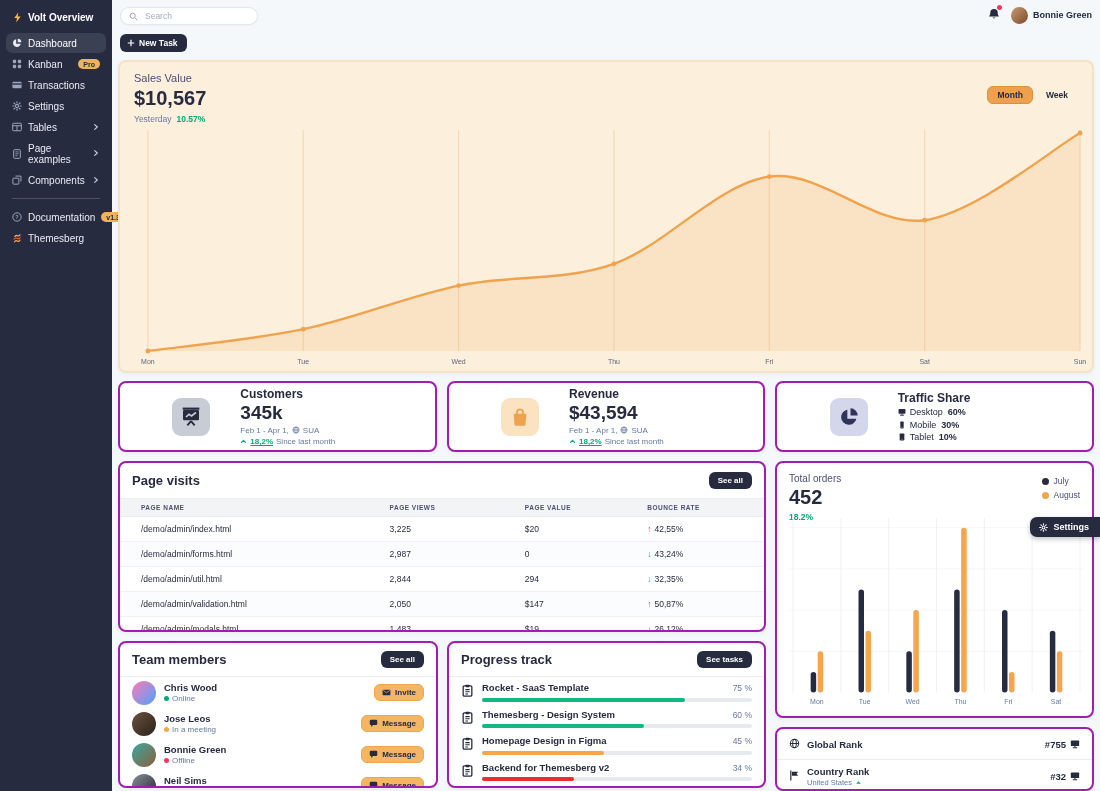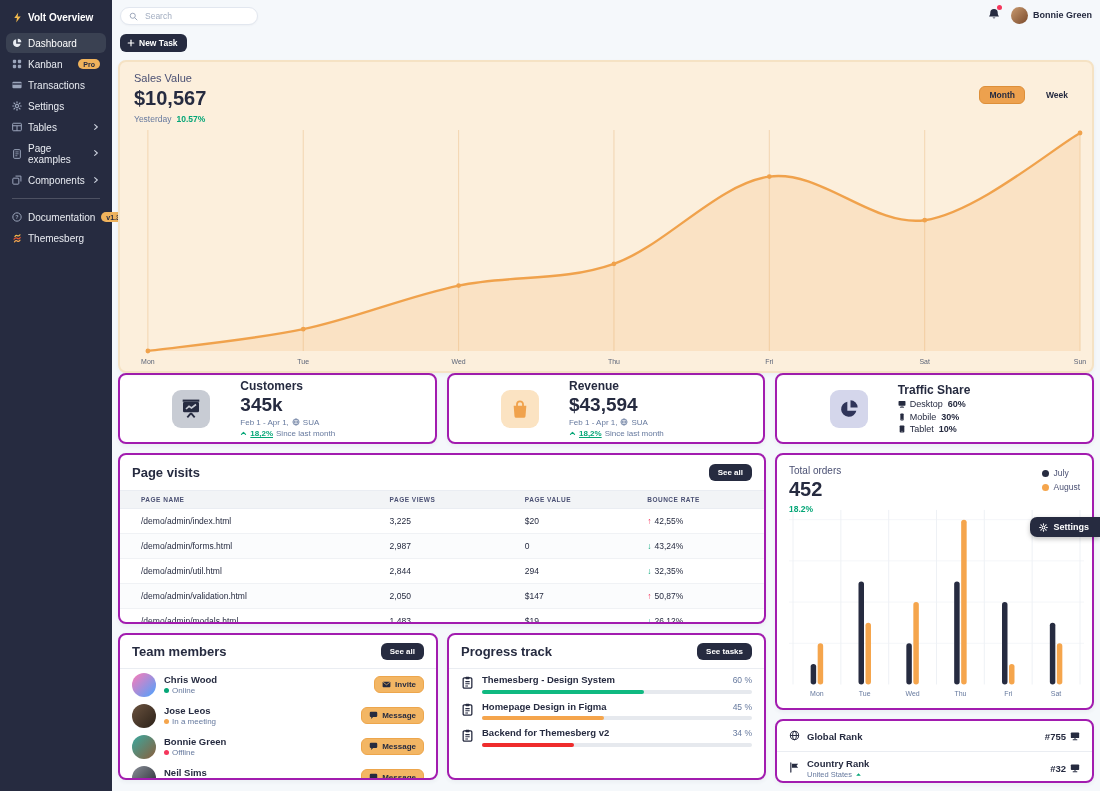--- a/index.html
+++ b/index.html
@@ -34,26 +34,26 @@
   .avatar { width:17px; height:17px; border-radius:50%; }
   .new-task { position:absolute; left:2px; top:34px; display:flex; align-items:center; gap:4px; background:#262b40; color:#fff; border:none; border-radius:6px; font-size:8.5px; font-weight:bold; padding:4px 9px 4px 7px; cursor:pointer; font-family:inherit; }
   .card { background:#fff; border:2px solid #a21caf; border-radius:8px; box-shadow:0 2px 4px rgba(46,54,80,0.05); }
   
   .sales-card { height:313px; position:relative; background:#fcefdc; border-color:#f5e2c4; }
   .sales-head { padding:10px 14px 0; }
   .sales-title { font-size:11px; color:#4a5073; }
   .sales-value { font-size:20px; font-weight:bold; margin-top:3px; }
   .sales-sub { font-size:8.5px; color:#66799e; margin-top:4px; }
   .sales-change { color:#05a677; font-weight:bold; margin-left:5px; }
-  .toggle { position:absolute; top:24px; right:14px; display:flex; gap:11px; }
+  .toggle { position:absolute; top:24px; right:14px; display:flex; gap:3px; }
   .toggle .t { font-size:8.5px; font-weight:bold; padding:3px 9px; border-radius:6px; color:#262b40; border:1px solid transparent; cursor:pointer; background:transparent; font-family:inherit; }
   .toggle .t.active { background:#eda14e; border-color:#dd8f39; }
   #sales-chart { position:absolute; left:0; top:62px; width:100%; height:248px; display:block; pointer-events:none; }
   
-  .stats-row { display:grid; grid-template-columns:1fr 1fr 1fr; gap:10px; }
+  .stats-row { display:grid; grid-template-columns:1fr 1fr 1fr; gap:10px; margin-top:8px; }
   .stat-card { height:71px; display:flex; align-items:center; justify-content:center; gap:30px; }
   .stat-icon { width:38px; height:38px; border-radius:9px; display:flex; align-items:center; justify-content:center; }
   .stat-body { min-width:142px; }
   .stat-title { font-size:12px; font-weight:bold; }
   .stat-value { font-size:19px; font-weight:bold; margin:1px 0 2px; }
   .stat-period { font-size:8px; color:#66799e; display:flex; align-items:center; gap:3px; }
   .stat-change { font-size:8px; color:#66799e; display:flex; align-items:center; gap:3px; margin-top:2.5px; }
   .stat-change b { color:#05a677;text-decoration:underline; }
   .stat-change .ic { color:#05a677; }
   .tl { display:flex; align-items:center; gap:4px; font-size:9px; margin-top:2.5px; color:#262b40; }
@@ -562,20 +562,38 @@
               <div class="p-item">
                 <span class="p-icon"><svg width="13" height="13" viewBox="0 0 12 12">
                     <rect x="2" y="1.8" width="8" height="9.4" rx="1" fill="none" stroke="currentColor" stroke-width="1.2"></rect>
                     <rect x="4.2" y="0.6" width="3.6" height="2.4" rx="0.6" fill="currentColor"></rect>
                     <line x1="4" y1="5.2" x2="8" y2="5.2" stroke="currentColor" stroke-width="1"></line>
                     <line x1="4" y1="7.2" x2="8" y2="7.2" stroke="currentColor" stroke-width="1"></line>
                     <line x1="4" y1="9.2" x2="6.5" y2="9.2" stroke="currentColor" stroke-width="1"></line>
                   </svg></span>
                 <span class="p-body">
                   <span class="p-top">
+                    <span class="p-name">Rocket - SaaS Template</span>
+                    <span class="p-pct">75 %</span>
+                  </span>
+                  <span class="p-track" style="display:block">
+                    <span class="p-fill" style="display:block;width:75%;background:#10b981"></span>
+                  </span>
+                </span>
+              </div>
+              <div class="p-item">
+                <span class="p-icon"><svg width="13" height="13" viewBox="0 0 12 12">
+                    <rect x="2" y="1.8" width="8" height="9.4" rx="1" fill="none" stroke="currentColor" stroke-width="1.2"></rect>
+                    <rect x="4.2" y="0.6" width="3.6" height="2.4" rx="0.6" fill="currentColor"></rect>
+                    <line x1="4" y1="5.2" x2="8" y2="5.2" stroke="currentColor" stroke-width="1"></line>
+                    <line x1="4" y1="7.2" x2="8" y2="7.2" stroke="currentColor" stroke-width="1"></line>
+                    <line x1="4" y1="9.2" x2="6.5" y2="9.2" stroke="currentColor" stroke-width="1"></line>
+                  </svg></span>
+                <span class="p-body">
+                  <span class="p-top">
                     <span class="p-name">Themesberg - Design System</span>
                     <span class="p-pct">60 %</span>
                   </span>
                   <span class="p-track" style="display:block">
                     <span class="p-fill" style="display:block;width:60%;background:#10b981"></span>
                   </span>
                 </span>
               </div>
               <div class="p-item">
                 <span class="p-icon"><svg width="13" height="13" viewBox="0 0 12 12">

